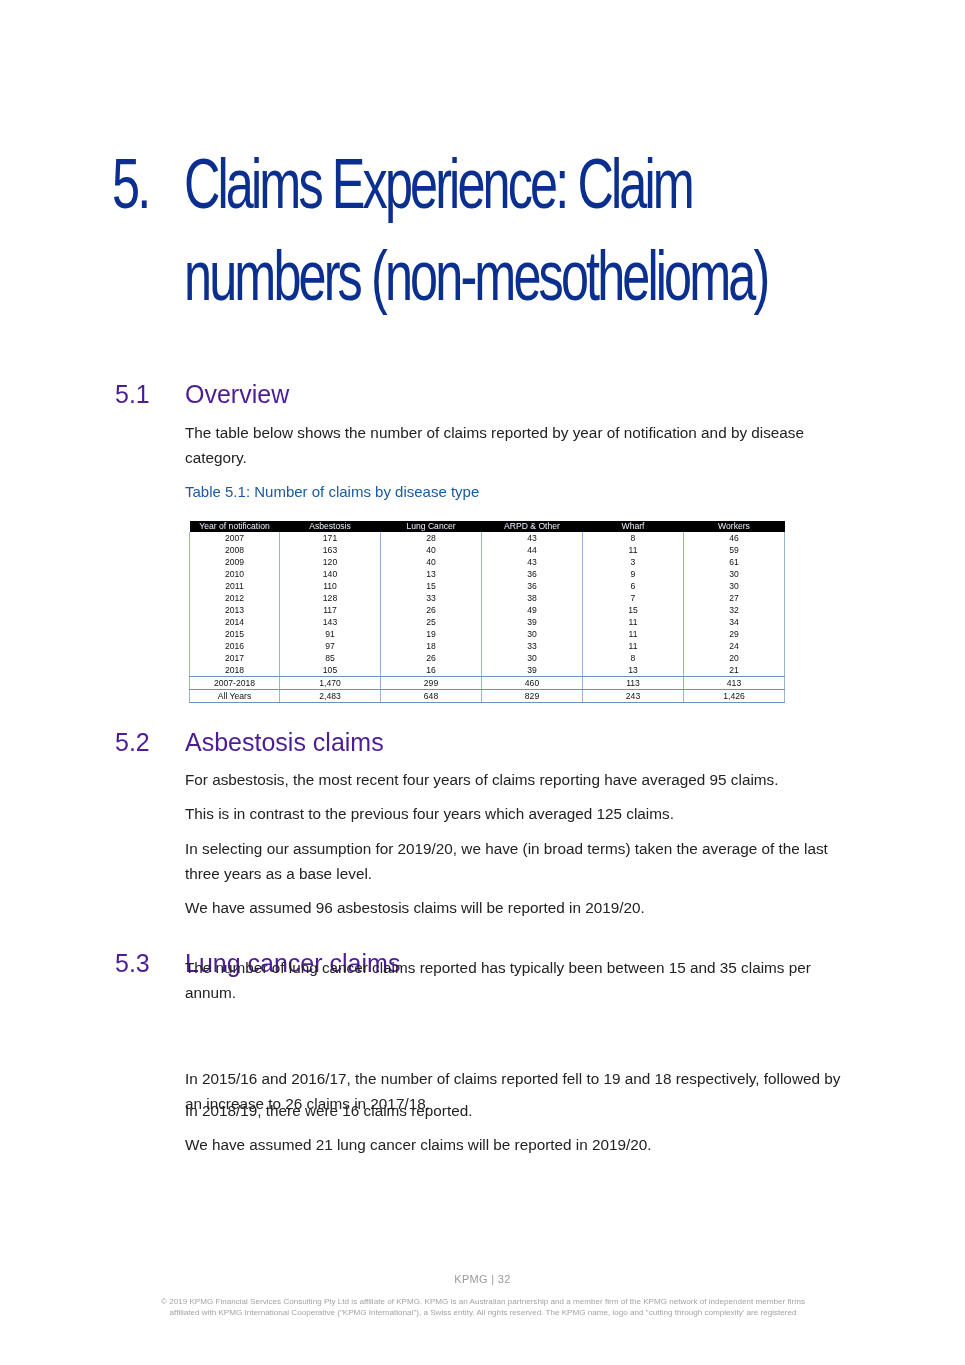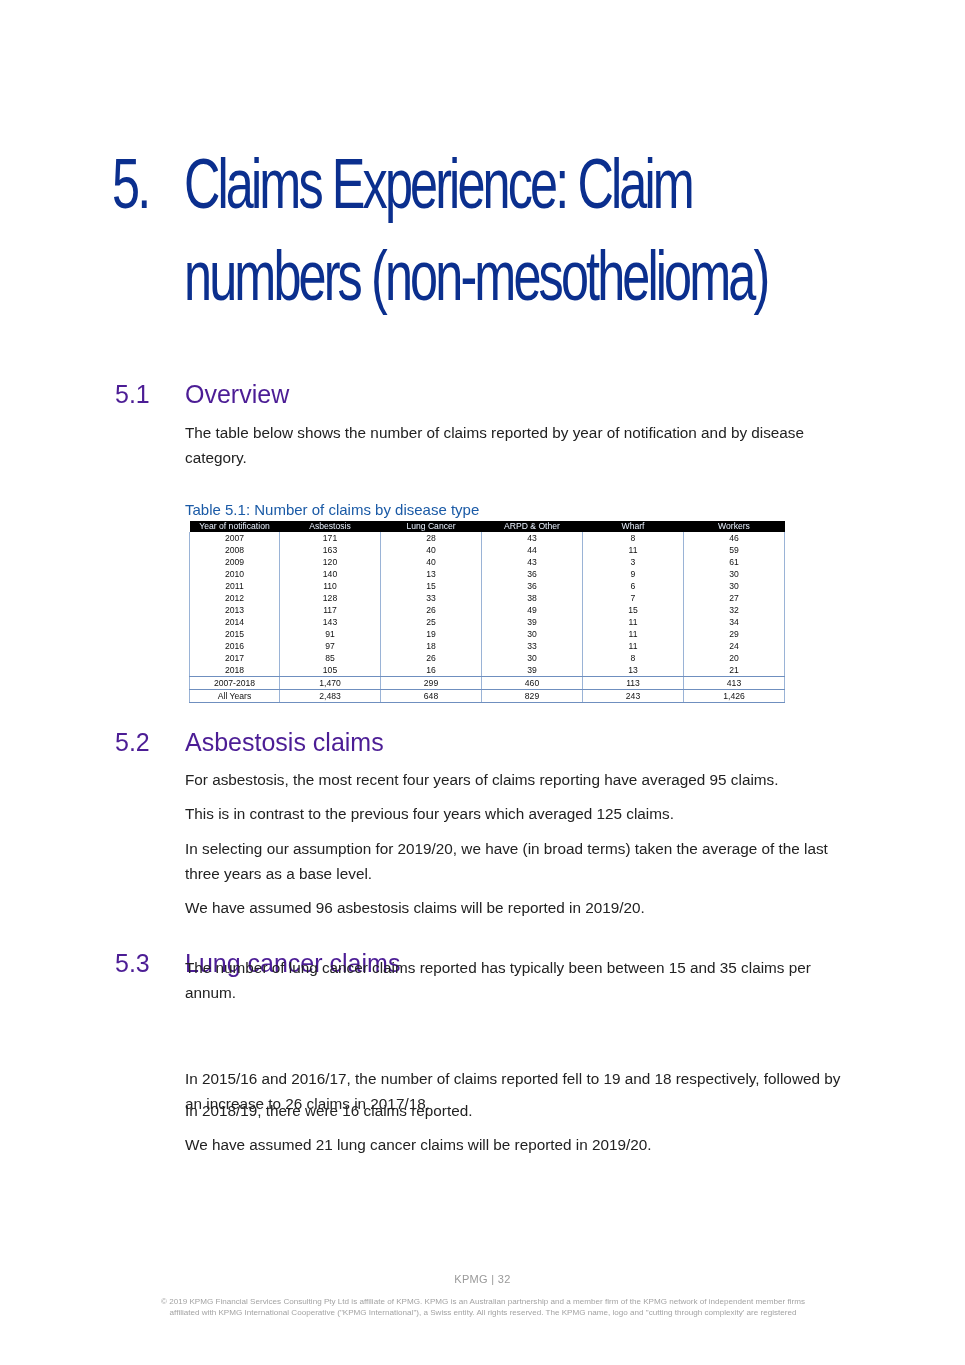--- a/index.html
+++ b/index.html
@@ -11,21 +11,21 @@
            font-size: 70px; line-height: 92px; letter-spacing: -4px;
            transform: scaleX(0.72); transform-origin: left top; white-space: nowrap; }
   .title .num { display: inline-block; width: 100px; }
   .title .line2 { padding-left: 100px; }
 
   .section-head { position: absolute; left: 115px; font-size: 25px; color: #4c1d95;
                   font-weight: 300; }
   .section-head .sec-num { display: inline-block; width: 70px; }
   .para { position: absolute; left: 185px; width: 670px; font-size: 15.3px;
           line-height: 24.5px; color: #222; }
-  .caption { position: absolute; left: 185px; font-size: 15px; color: #1a5aa6; margin-top: 18px; }
+  .caption { position: absolute; left: 185px; font-size: 15px; color: #1a5aa6; }
 
   table.claims { position: absolute; left: 189px; top: 521px; width: 596px;
                  border-collapse: collapse; font-size: 8.6px; color: #111;
                  font-family: "Liberation Sans", sans-serif; }
   table.claims th { background: #000000; color: #eaf2ff; font-weight: 400;
                     height: 11px; padding: 0; line-height: 11px; border: none; }
   table.claims td { text-align: center; padding: 0; height: 12px; line-height: 12px;
                     border-left: 1px solid #9ab3d6; border-right: 1px solid #9ab3d6; }
   table.claims tr.total td { border-top: 1px solid #6f8fbf; border-bottom: 1px solid #6f8fbf; }
   table.claims tr.body-last td { border-bottom: 1px solid #6f8fbf; }

